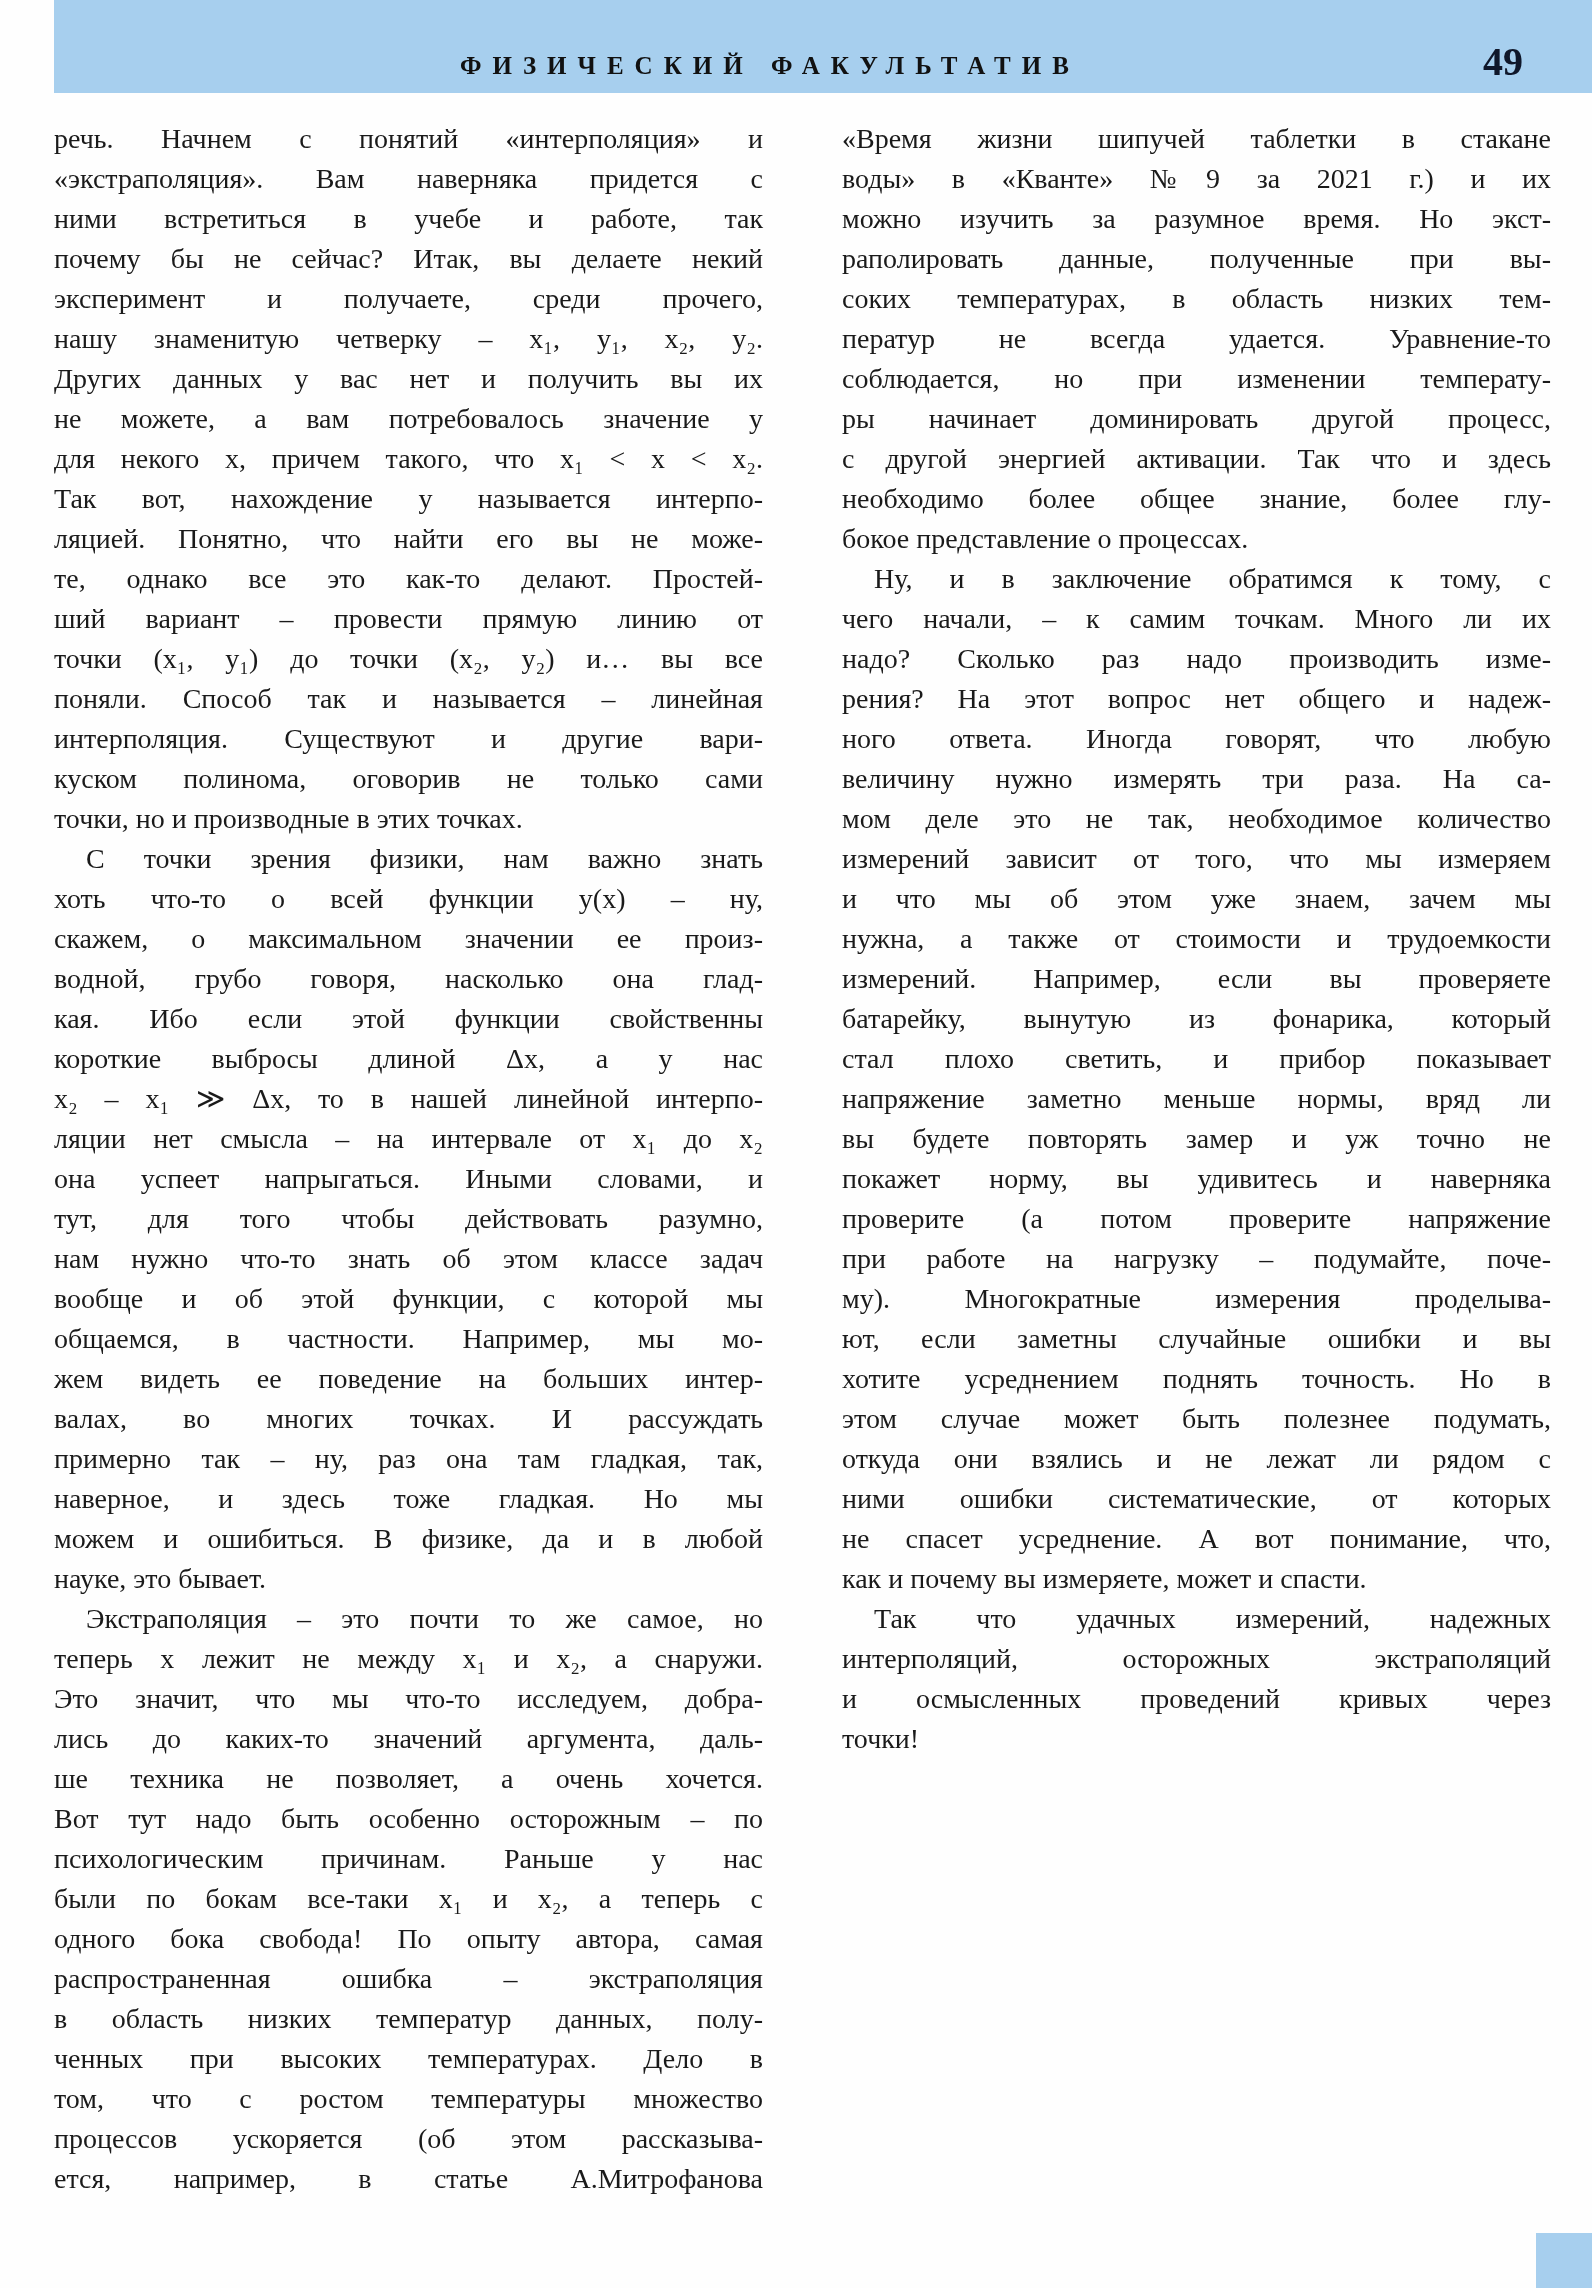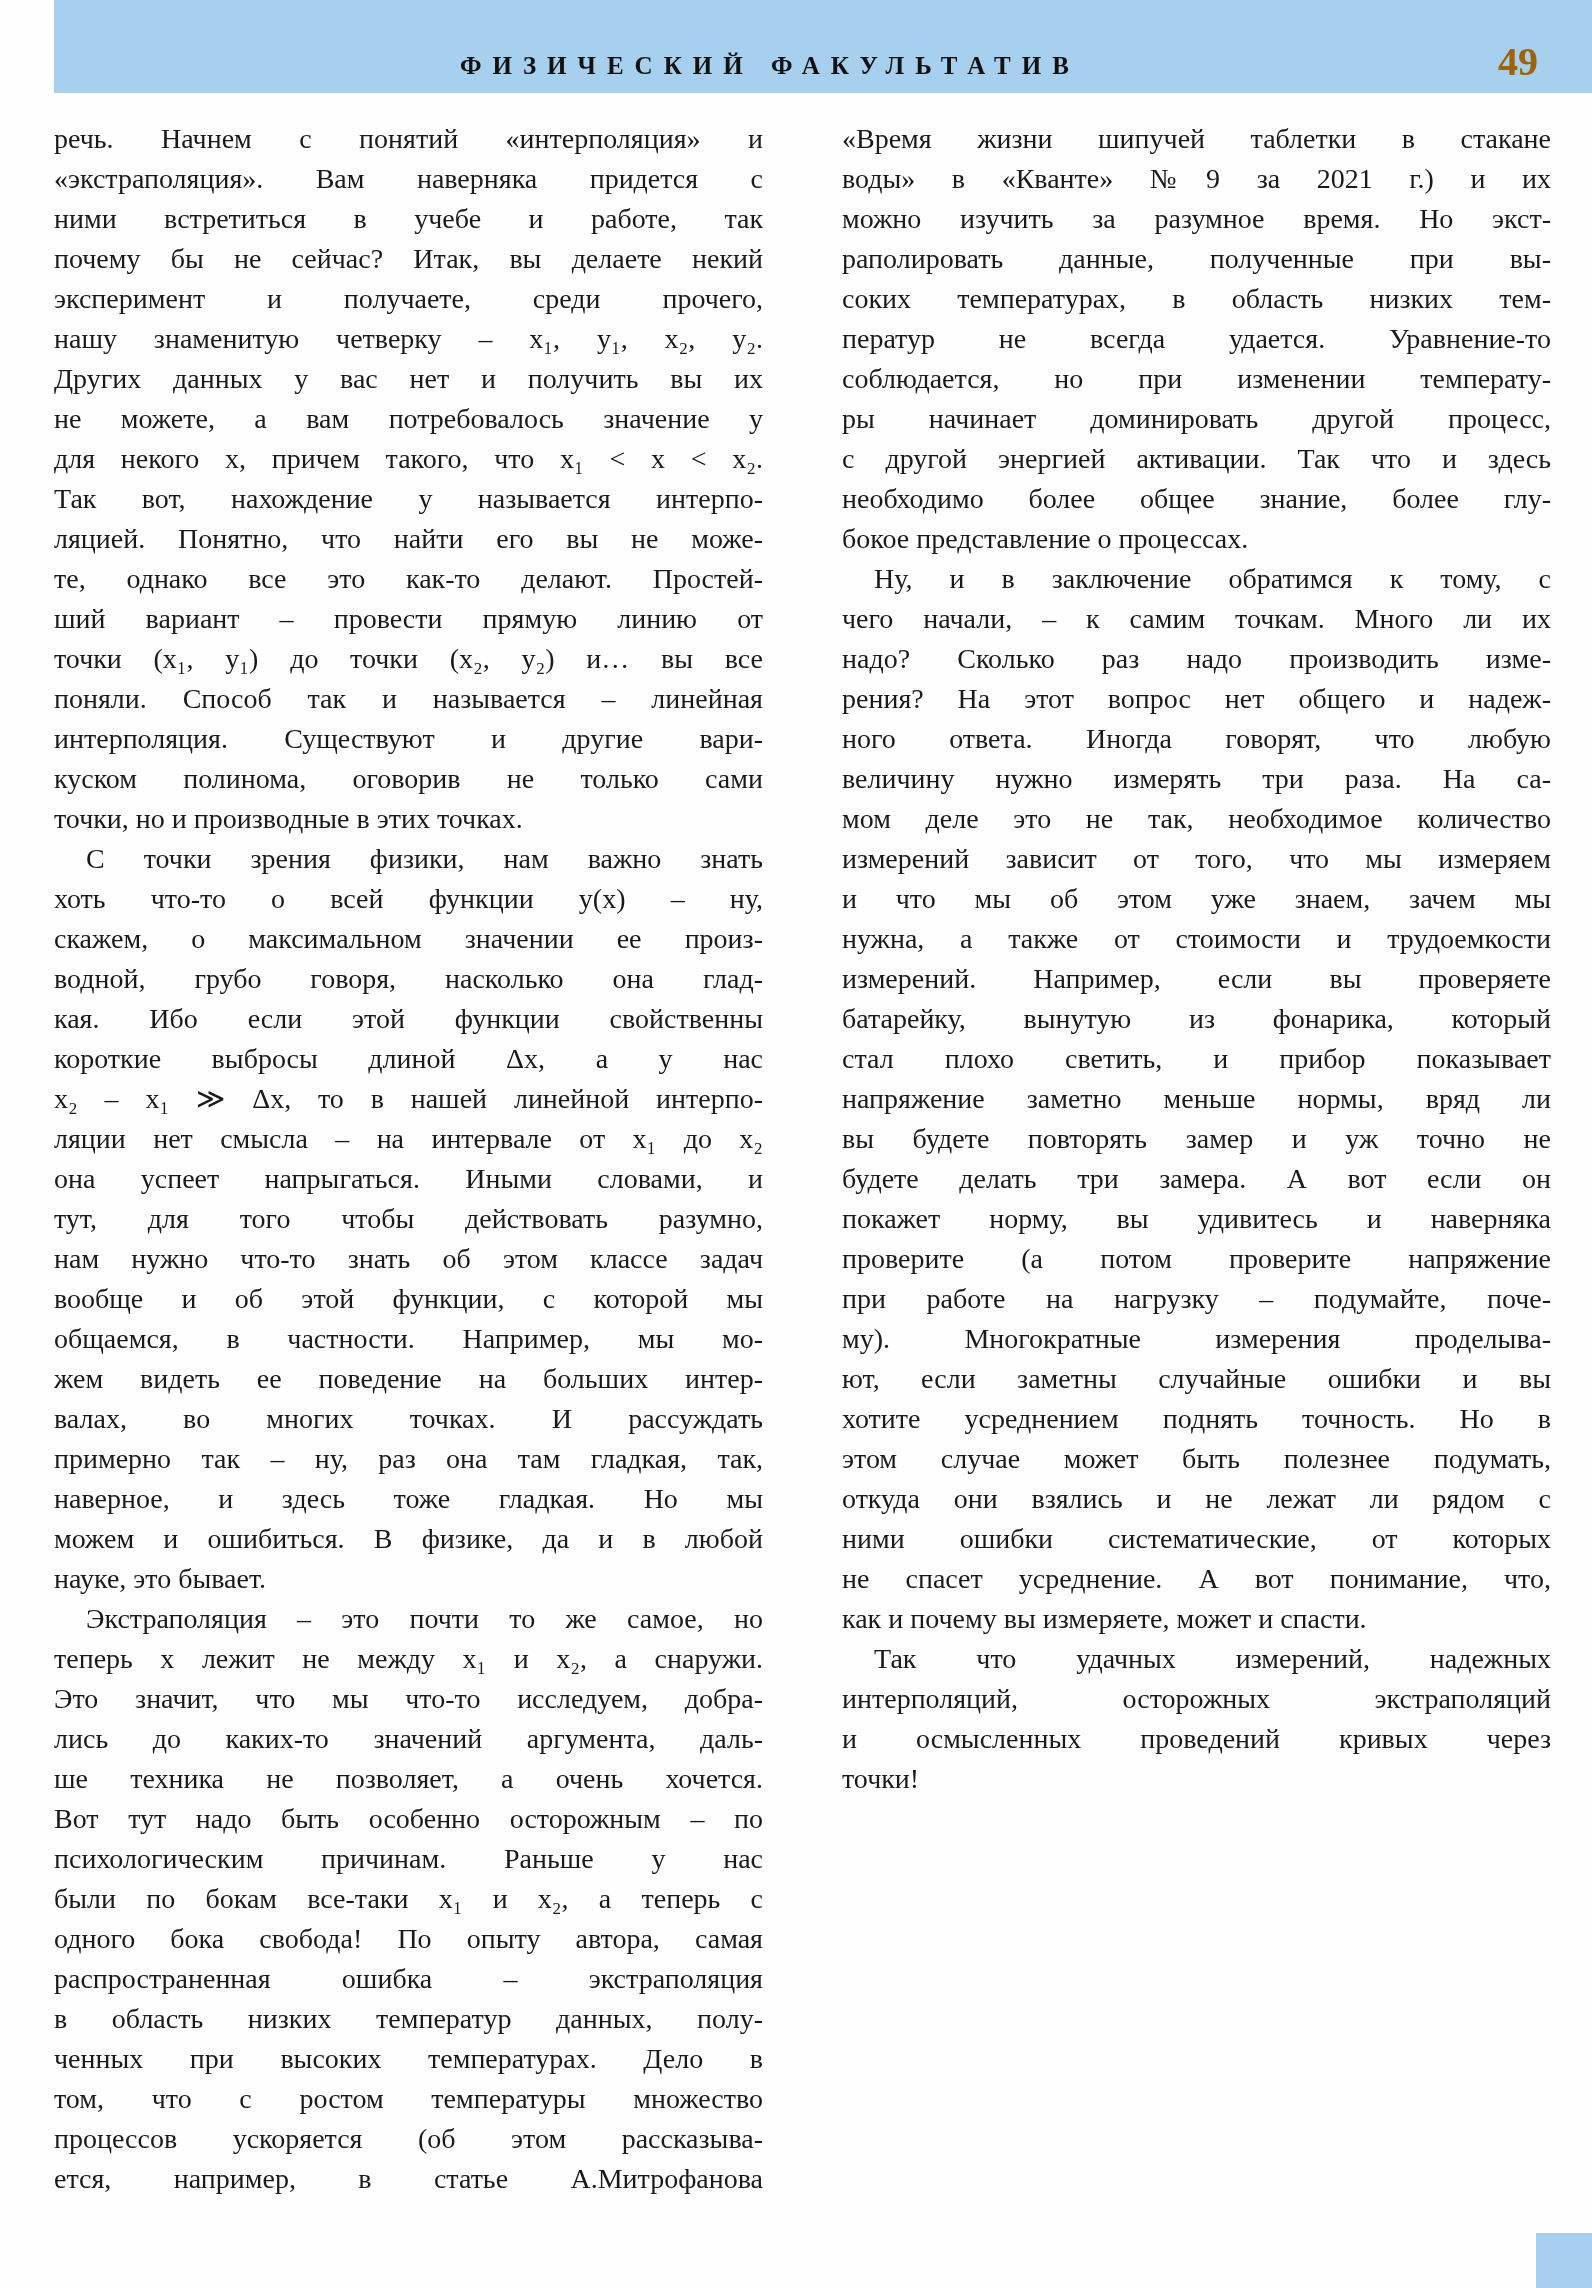--- a/index.html
+++ b/index.html
@@ -13,22 +13,22 @@
     position: absolute; left: 54px; top: 0; width: 1538px; height: 93px;
     background: #a7cfee;
   }
   .running-title {
     position: absolute; left: 460px; top: 52px; width: 677px;
     font-family: "Liberation Serif", "DejaVu Serif", serif;
     font-weight: bold; font-size: 25px; letter-spacing: 11px;
     white-space: nowrap; color: #111;
   }
   .page-number {
-    position: absolute; right: 54px; top: 40px;
-    font-weight: bold; font-size: 40px; line-height: 44px; color: #a16207; text-align: right;
+    position: absolute; right: 69px; top: 40px;
+    font-weight: bold; font-size: 40px; line-height: 44px; color: #0f172a; text-align: right;
   }
   .column {
     position: absolute; top: 119px; width: 709px;
     font-size: 28px; line-height: 40px;
   }
   .col-left { left: 54px; }
   .col-right { left: 842px; }
   .line {
     display: block; height: 40px; white-space: nowrap;
     text-align: justify; text-align-last: justify;
@@ -122,21 +122,20 @@
     <span class="line">величину нужно измерять три раза. На са-</span>
     <span class="line">мом деле это не так, необходимое количество</span>
     <span class="line">измерений зависит от того, что мы измеряем</span>
     <span class="line">и что мы об этом уже знаем, зачем мы</span>
     <span class="line">нужна, а также от стоимости и трудоемкости</span>
     <span class="line">измерений. Например, если вы проверяете</span>
     <span class="line">батарейку, вынутую из фонарика, который</span>
     <span class="line">стал плохо светить, и прибор показывает</span>
     <span class="line">напряжение заметно меньше нормы, вряд ли</span>
     <span class="line">вы будете повторять замер и уж точно не</span>
-    <span class="line">будете делать три замера. А вот если он</span>
     <span class="line">покажет норму, вы удивитесь и наверняка</span>
     <span class="line">проверите (а потом проверите напряжение</span>
     <span class="line">при работе на нагрузку – подумайте, поче-</span>
     <span class="line">му). Многократные измерения проделыва-</span>
     <span class="line">ют, если заметны случайные ошибки и вы</span>
     <span class="line">хотите усреднением поднять точность. Но в</span>
     <span class="line">этом случае может быть полезнее подумать,</span>
     <span class="line">откуда они взялись и не лежат ли рядом с</span>
     <span class="line">ними ошибки систематические, от которых</span>
     <span class="line">не спасет усреднение. А вот понимание, что,</span>

